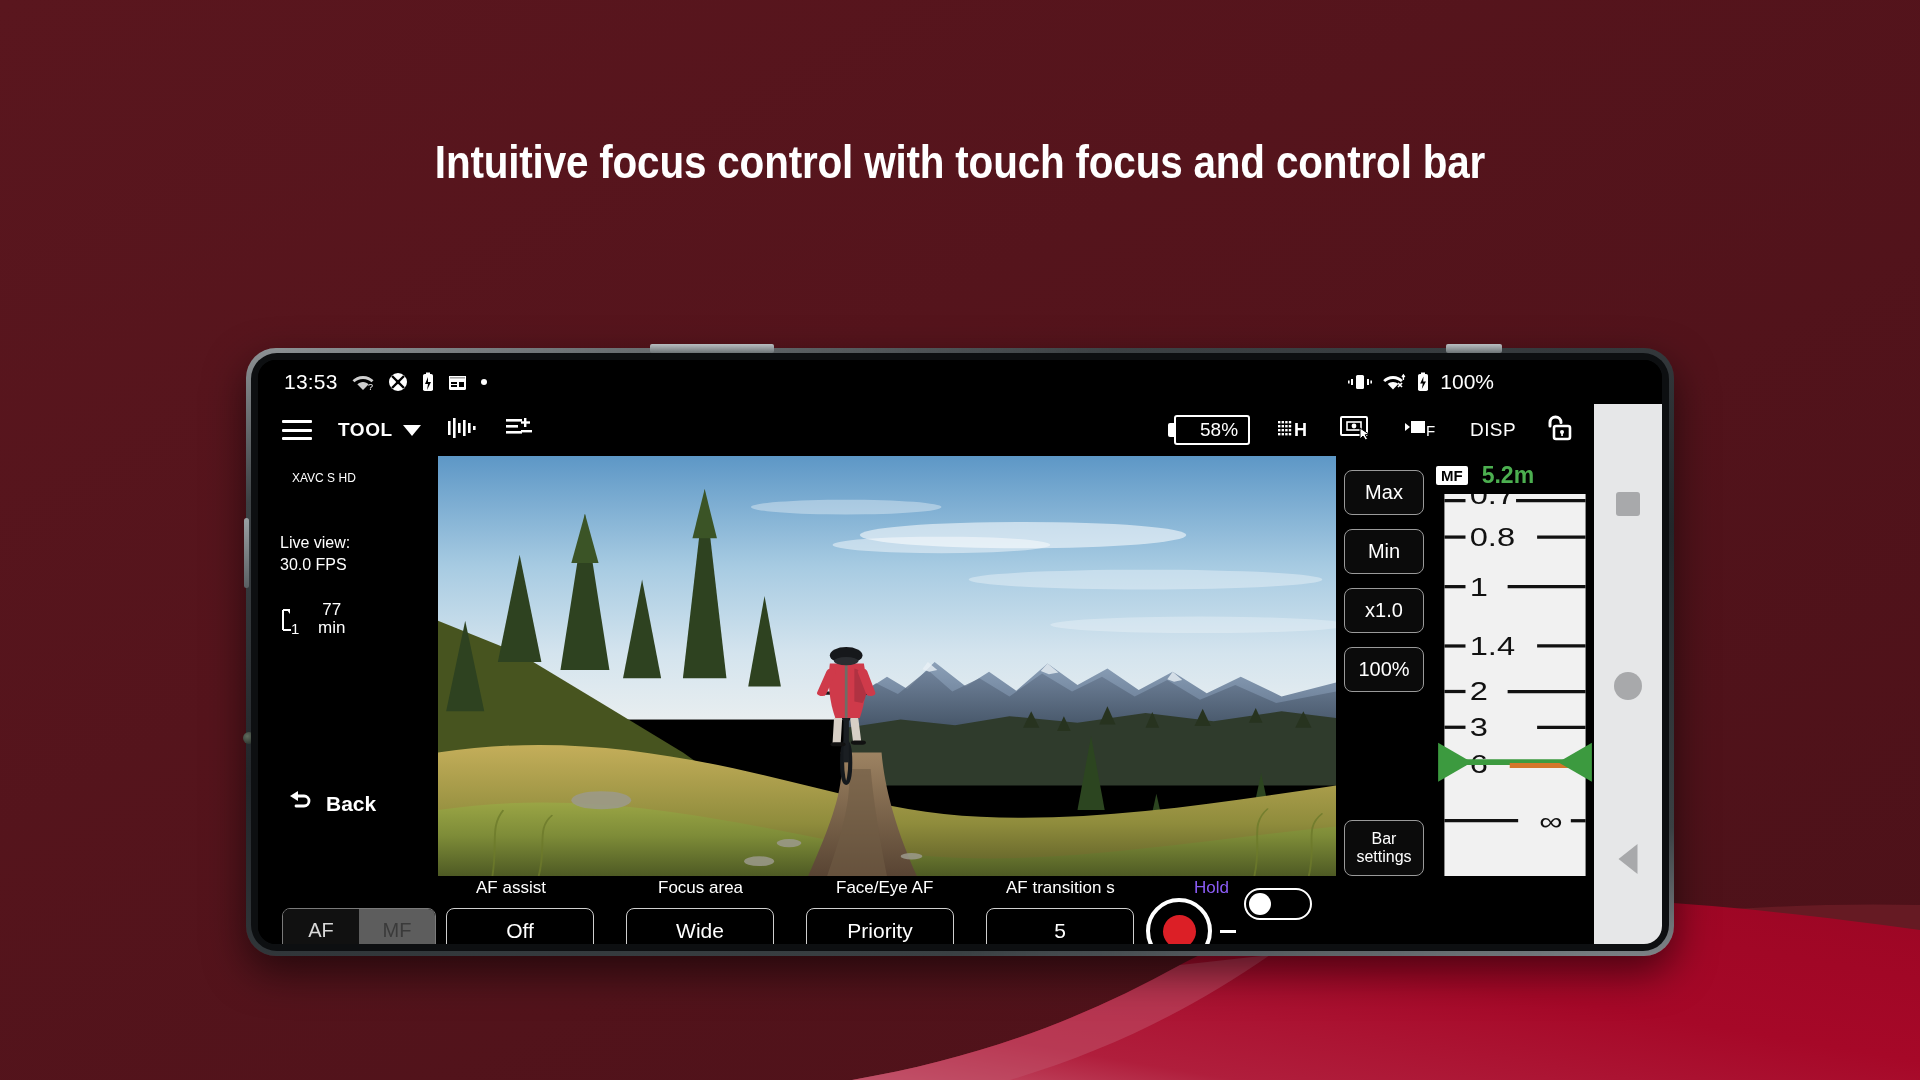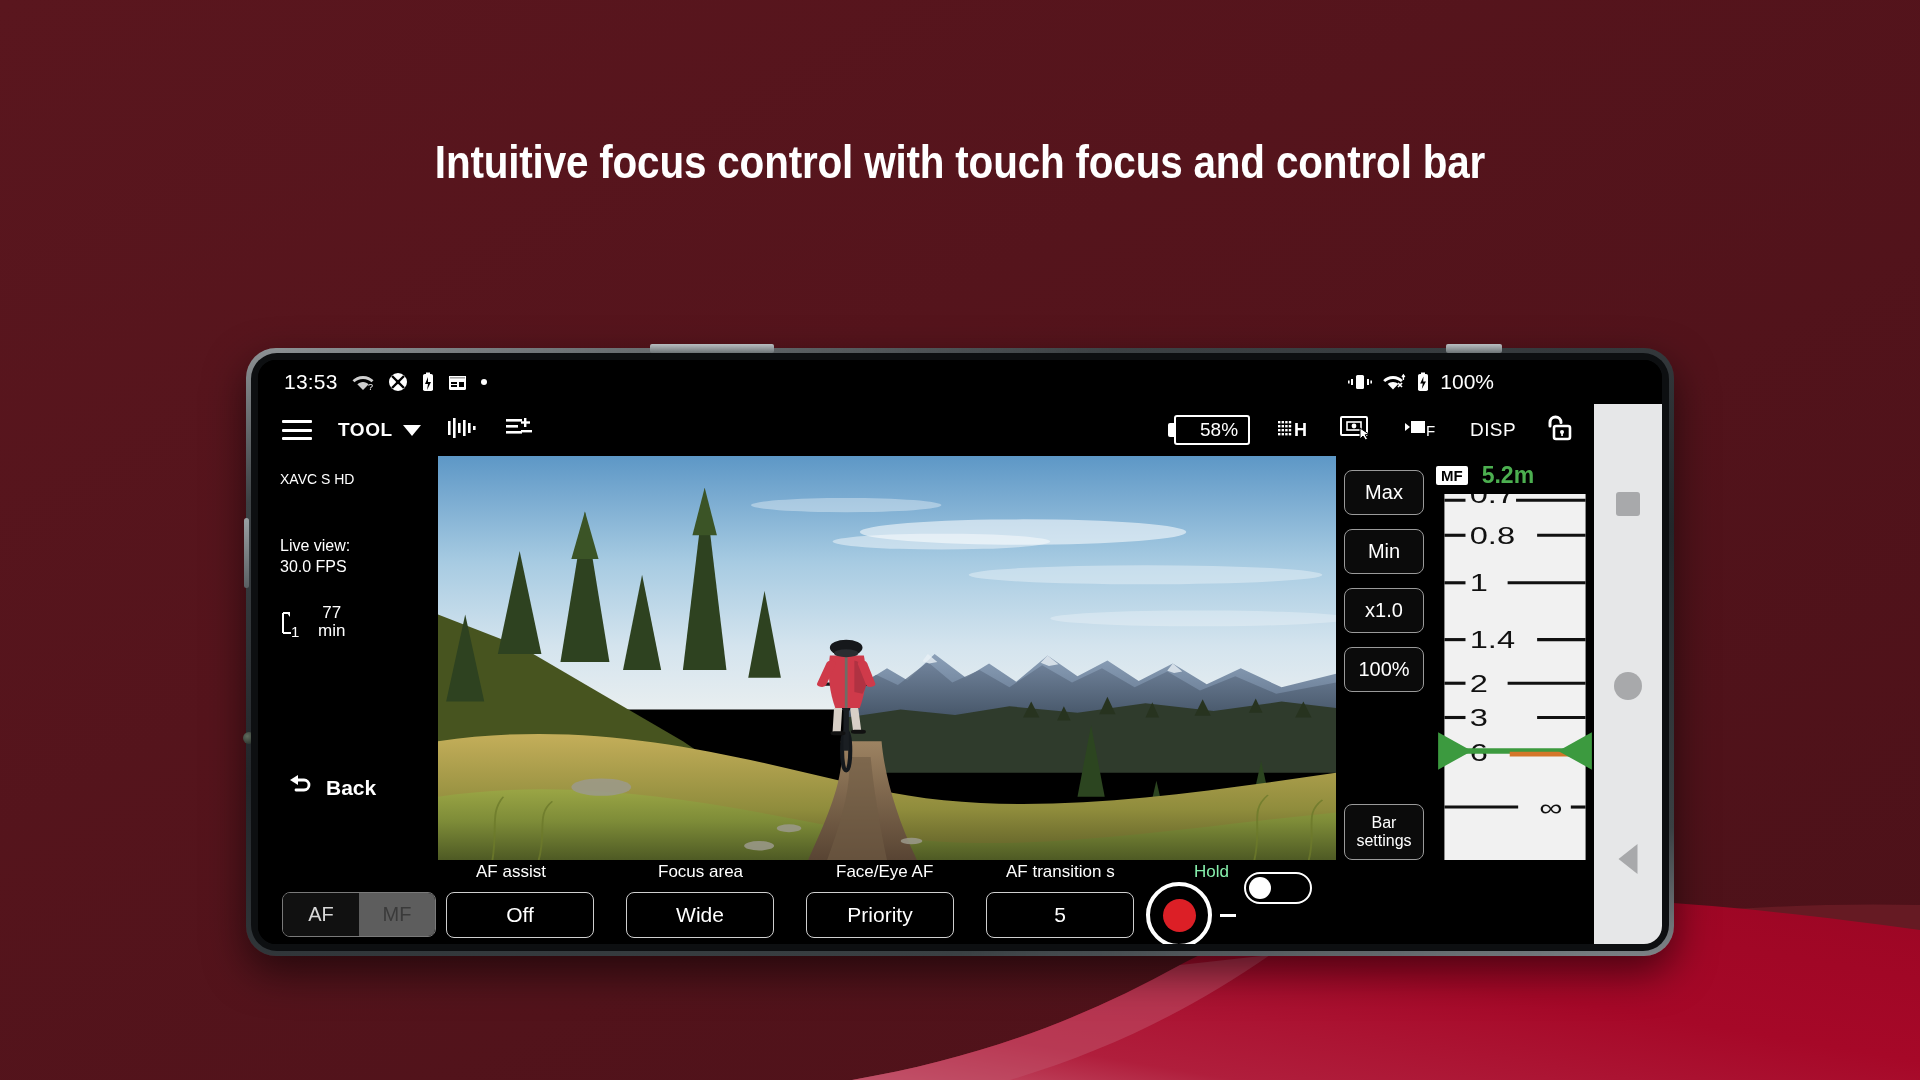--- a/index.html
+++ b/index.html
@@ -77,21 +77,21 @@
   .clip-name { position:absolute; left:0; right:0; text-align:center; font-size:20px; color:#fff; pointer-events:none; }
   .tb-right { position:absolute; right:20px; display:flex; align-items:center; gap:28px; }
   .batt-box { display:flex; align-items:center; }
   .batt-tip { width:6px; height:14px; background:#fff; border-radius:2px 0 0 2px; }
   .batt-body { border:2px solid #fff; border-radius:3px; padding:2px 10px; min-width:76px; text-align:right; font-size:19px; }
   .disp-lbl { font-size:19px; font-weight:normal; letter-spacing:.4px; }
 
   
   .content { flex:1; display:flex; min-height:0; }
   .left-info { width:180px; color:#fff; padding:14px 0 0 22px; font-size:16px; line-height:1.35; position:relative; }
-  .li-fmt { font-size:14px; }
+  .li-fmt { font-size:12px;margin-left:12px; }
   .li-live { margin-top:46px; font-size:16px; }
   .li-rec { margin-top:26px; display:flex; align-items:flex-end; gap:12px; }
   .li-slot { position:relative; width:26px; height:30px; }
   .li-slot svg { display:block; }
   .li-time { font-size:17px; line-height:1.05; text-align:center; }
   .back-btn { position:absolute; left:28px; bottom:56px; display:flex; align-items:center; gap:12px; color:#fff;
     font-size:21px; font-weight:bold; }
 
   
   .viewer { flex:1; display:flex; align-items:flex-start; justify-content:center; position:relative; }
@@ -107,21 +107,21 @@
 
   
   .focus-panel { width:162px; position:relative; background:#000; }
   .fp-head { height:38px; display:flex; align-items:center; gap:14px; padding-left:4px; }
   .mf-badge { background:#fff; color:#000; font-size:15px; font-weight:bold; padding:1px 5px; border-radius:2px; }
   .fp-dist { color:#4caf50; font-size:23px; font-weight:bold; }
   .fp-scale { position:absolute; left:4px; right:0; top:38px; bottom:0; }
   .fp-scale svg { width:100%; height:100%; display:block; }
 
   
-  .bottom { height:84px; position:relative; color:#fff; }
+  .bottom { height:68px; position:relative; color:#fff; }
   .bot-labels { position:absolute; top:2px; left:0; right:0; height:24px; }
   .bot-label { position:absolute; font-size:17px; color:#fff; white-space:nowrap; }
   .bot-row { position:absolute; top:28px; left:0; right:0; height:52px; }
   .afmf { position:absolute; left:24px; top:4px; display:flex; border:1.5px solid #7a7a7a; border-radius:8px; overflow:hidden; }
   .afmf span { width:76px; text-align:center; padding:10px 0; font-size:20px; }
   .afmf .on { background:#111; color:#d9d9d9; }
   .afmf .off { background:#5d5d5d; color:#3a3a3a; }
   .opt-btn { position:absolute; top:4px; border:1.5px solid #cfcfcf; border-radius:8px; text-align:center;
     padding:10px 0; font-size:21px; background:#000; }
   .rec-btn { position:absolute; top:-6px; width:66px; height:66px; border-radius:50%; border:4px solid #fff;
@@ -553,21 +553,21 @@
             </div>
           </div>
         </div>
 
         <div class="bottom">
           <div class="bot-labels">
             <span class="bot-label" style="left:218px;">AF assist</span>
             <span class="bot-label" style="left:400px;">Focus area</span>
             <span class="bot-label" style="left:578px;">Face/Eye AF</span>
             <span class="bot-label" style="left:748px;">AF transition s</span>
-            <span class="bot-label" style="left:936px; color:#86efac;">Hold</span>
+            <span class="bot-label" style="left:936px; color:#8b5cf6;">Hold</span>
           </div>
 
           <div class="bot-row">
             <div class="afmf">
               <span class="on">AF</span>
               <span class="off">MF</span>
             </div>
             <div class="opt-btn" style="left:188px; width:148px;">Off</div>
             <div class="opt-btn" style="left:368px; width:148px;">Wide</div>
             <div class="opt-btn" style="left:548px; width:148px;">Priority</div>

